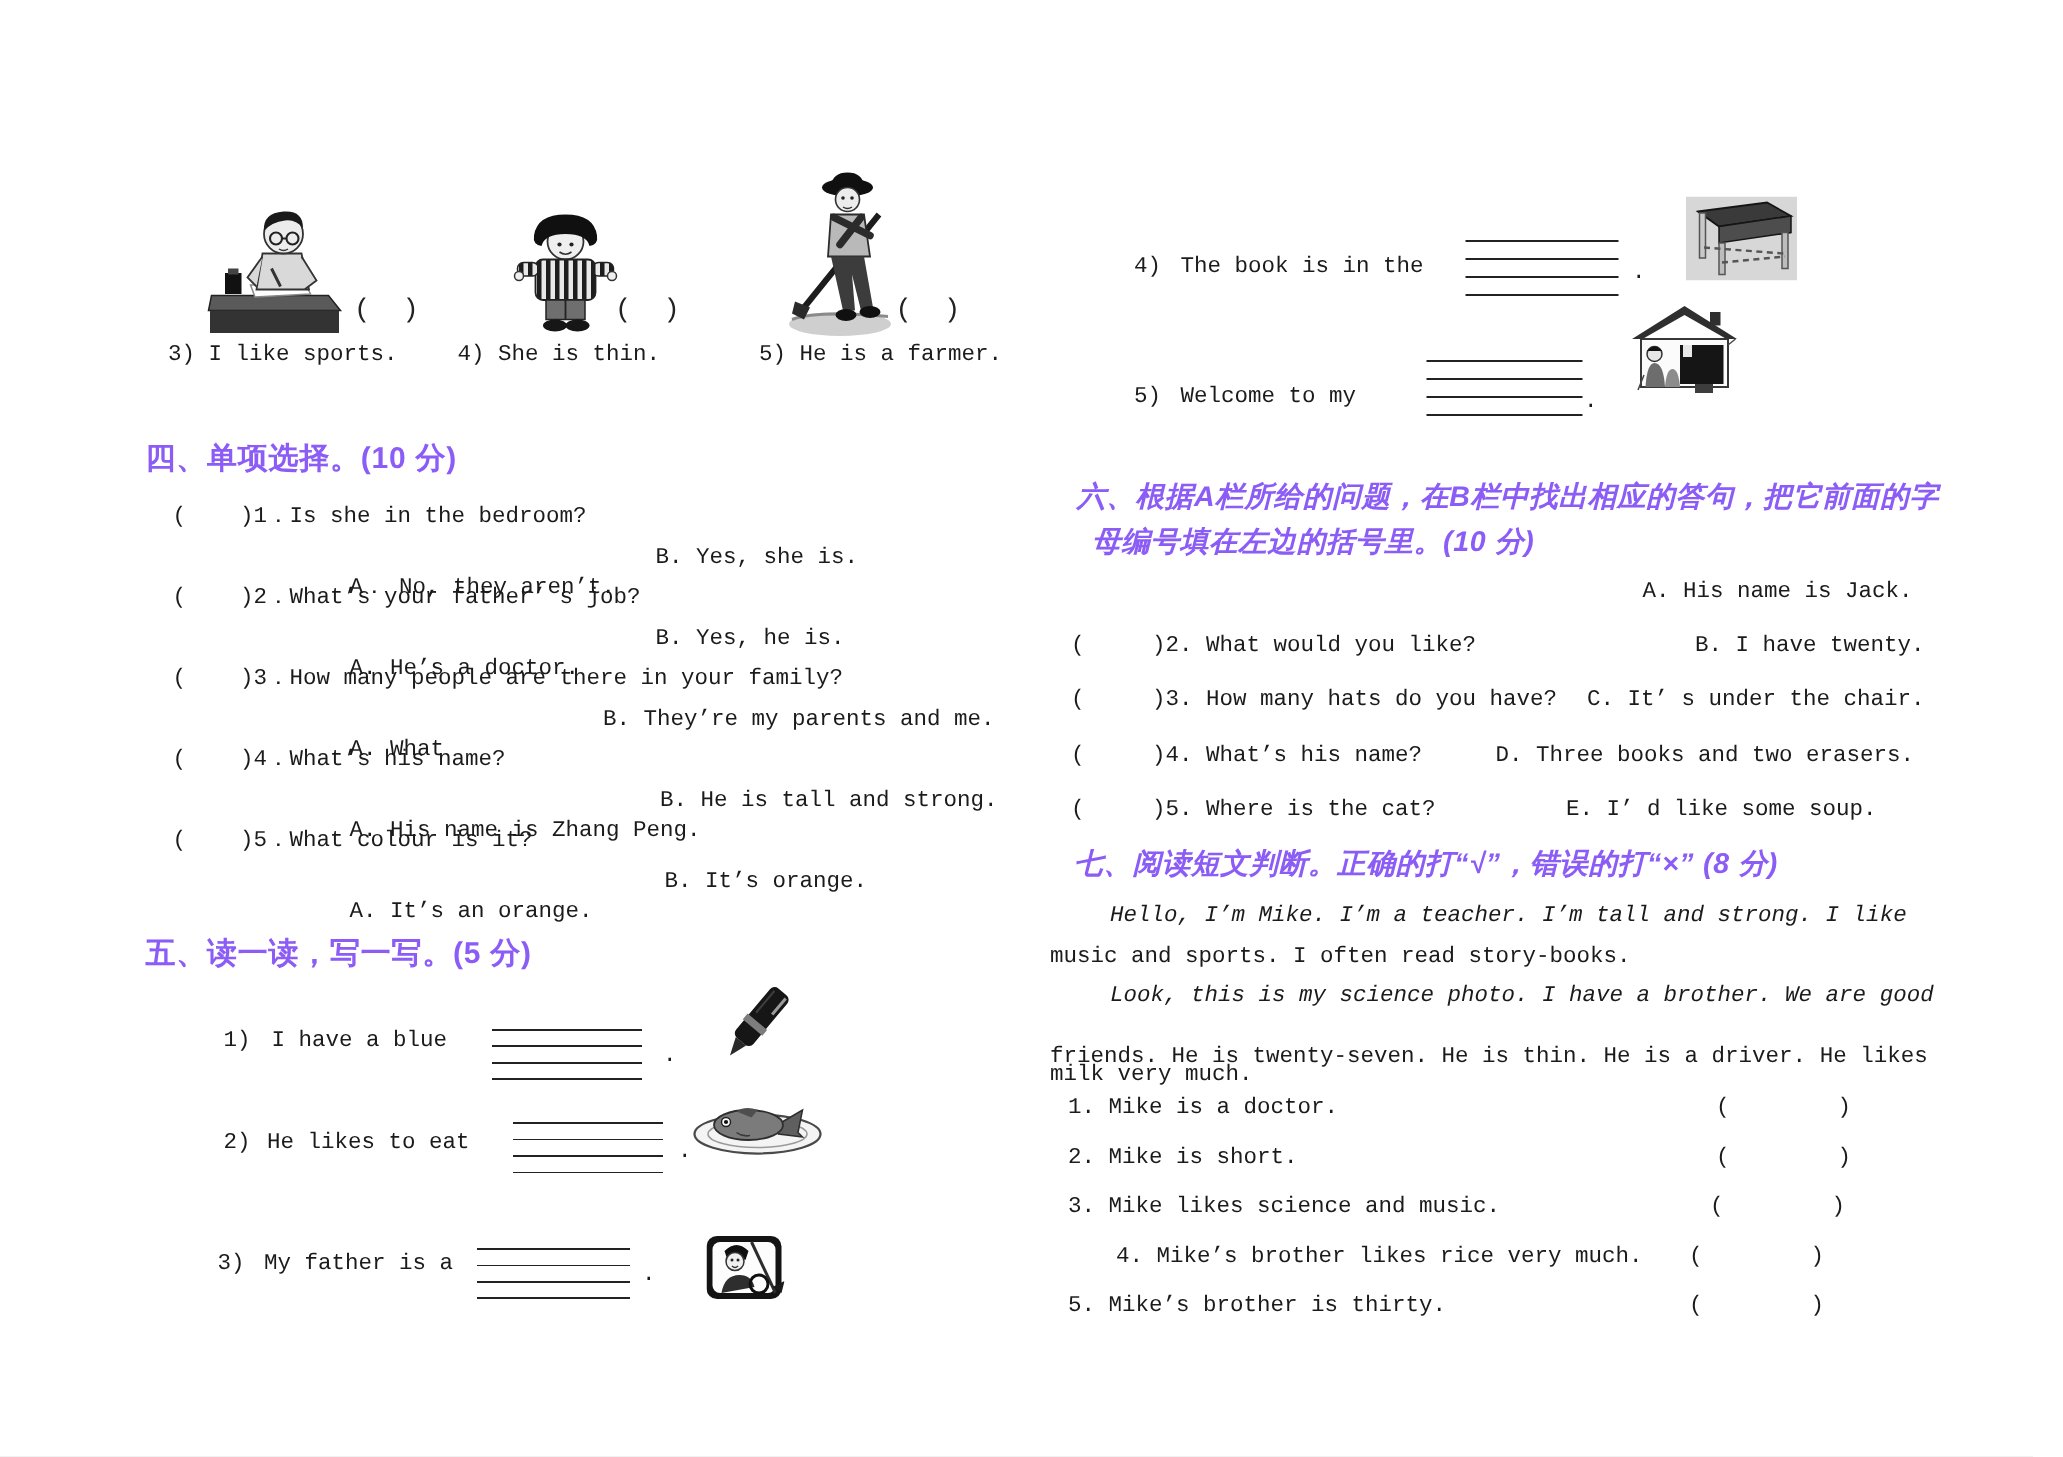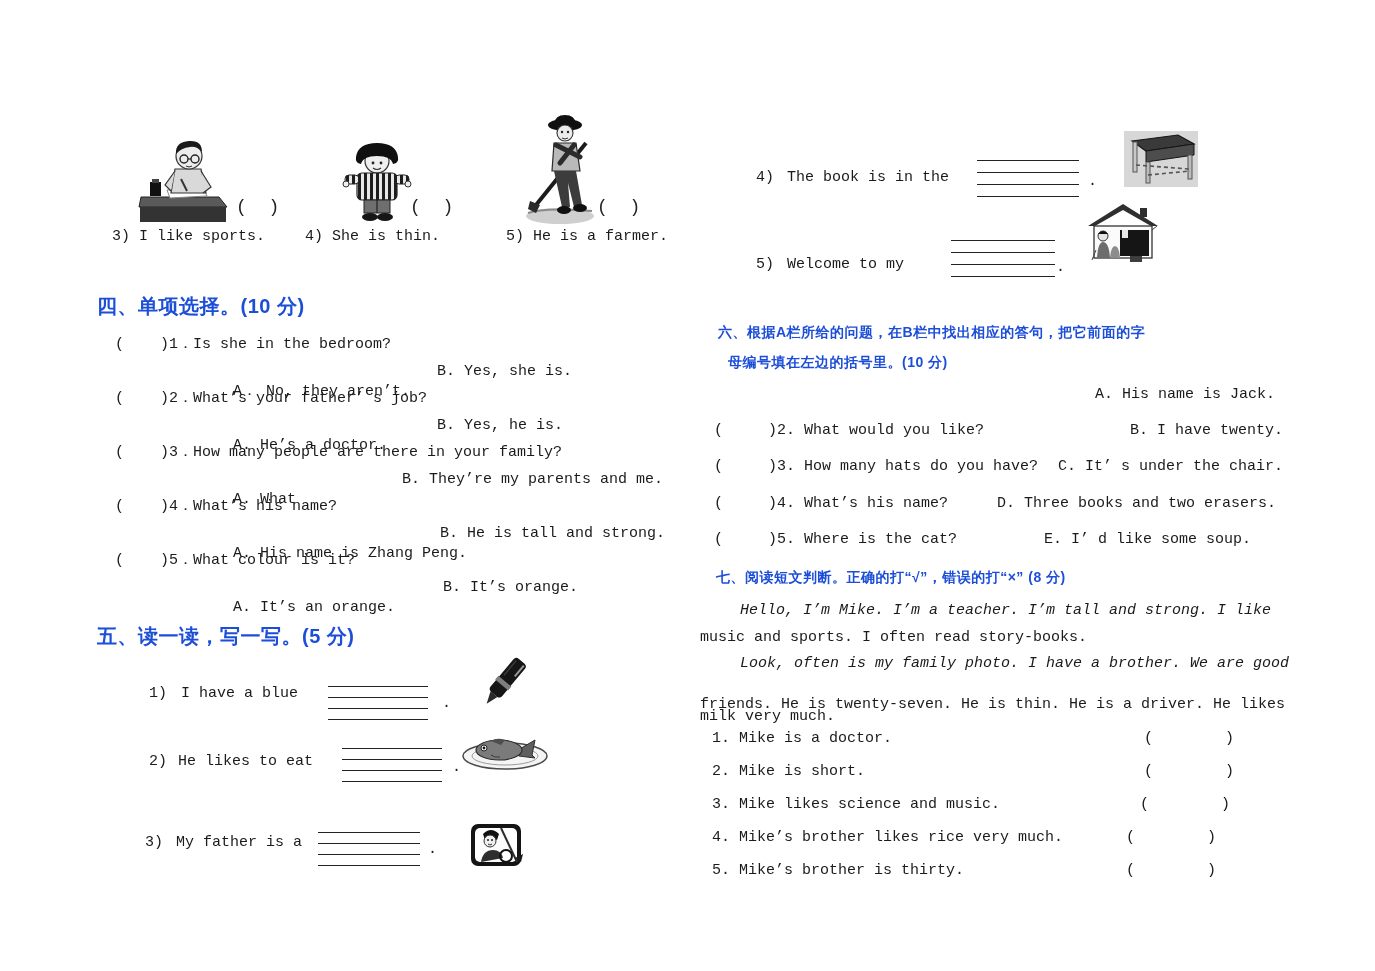--- a/index.html
+++ b/index.html
@@ -1,22 +1,22 @@
 <!DOCTYPE html>
 <html><head>
 <meta charset="utf-8">
 <style>
   html,body{margin:0;padding:0;background:#e8e8e8;}
   .page{position:relative;width:1375px;height:971px;background:#ffffff;overflow:hidden;
         font-family:"Liberation Mono","DejaVu Sans Mono",monospace;color:#1b1b1b;}
   .t{position:absolute;font:15px/20px "Liberation Mono","DejaVu Sans Mono",monospace;
      color:#1b1b1b;white-space:pre;}
   .h{position:absolute;font:700 20px/26px "Liberation Sans","DejaVu Sans",sans-serif;
-     color:#1d4ed8;white-space:pre;letter-spacing:.5px;}
-  .h2{font-size:14px;}
+     color:#8b5cf6;white-space:pre;letter-spacing:.5px;}
+  .h2{font-size:19px;font-style:italic;}
   .br{position:absolute;font:18px/22px "Liberation Mono","DejaVu Sans Mono",monospace;
       color:#222;white-space:pre;}
   .bl{position:absolute;height:35px;
       background:repeating-linear-gradient(to bottom,#222 0 1.2px,transparent 1.2px 11px);}
   .bl12{height:38px;
       background:repeating-linear-gradient(to bottom,#222 0 1.2px,transparent 1.2px 12px);}
   .optline{position:absolute;font:15px/20px "Liberation Mono","DejaVu Sans Mono",monospace;white-space:pre;}
   .optb{position:absolute;top:0;white-space:pre;font-family:Liberation Mono, monospace;}
   .indent{padding-left:40px;font-style:italic;}
   svg{position:absolute;display:block;}
@@ -214,28 +214,28 @@
   <div class="t" style="left:1058px;top:457px">C. It’ s under the chair.</div>
   <div class="t" style="left:714px;top:494px">(     )4. What’s his name?</div>
   <div class="t" style="left:997px;top:494px">D. Three books and two erasers.</div>
   <div class="t" style="left:714px;top:530px">(     )5. Where is the cat?</div>
   <div class="t" style="left:1044px;top:530px">E. I’ d like some soup.</div>
 
   <div class="h h2" style="left:716px;top:564px">七、阅读短文判断。正确的打“√”，错误的打“×” (8 分)</div>
 
   <div class="t indent" style="left:700px;top:601px">Hello, I’m Mike. I’m a teacher. I’m tall and strong. I like</div>
   <div class="t" style="left:700px;top:628px">music and sports. I often read story-books.</div>
-  <div class="t indent" style="left:700px;top:654px">Look, often is my family photo. I have a brother. We are good</div>
+  <div class="t indent" style="left:700px;top:654px">Look, this is my science photo. I have a brother. We are good</div>
   <div class="t" style="left:700px;top:695px">friends. He is twenty-seven. He is thin. He is a driver. He likes</div>
   <div class="t" style="left:700px;top:707px">milk very much.</div>
 
   <div class="t" style="left:712px;top:729px">1. Mike is a doctor.</div>
   <div class="t" style="left:1144px;top:729px">(        )</div>
   <div class="t" style="left:712px;top:762px">2. Mike is short.</div>
   <div class="t" style="left:1144px;top:762px">(        )</div>
   <div class="t" style="left:712px;top:795px">3. Mike likes science and music.</div>
   <div class="t" style="left:1140px;top:795px">(        )</div>
-  <div class="t" style="left:712px;top:828px">4. Mike’s brother likes rice very much.</div>
+  <div class="t" style="left:744px;top:828px">4. Mike’s brother likes rice very much.</div>
   <div class="t" style="left:1126px;top:828px">(        )</div>
   <div class="t" style="left:712px;top:861px">5. Mike’s brother is thirty.</div>
   <div class="t" style="left:1126px;top:861px">(        )</div>
 
 </div>
 
 </body></html>

